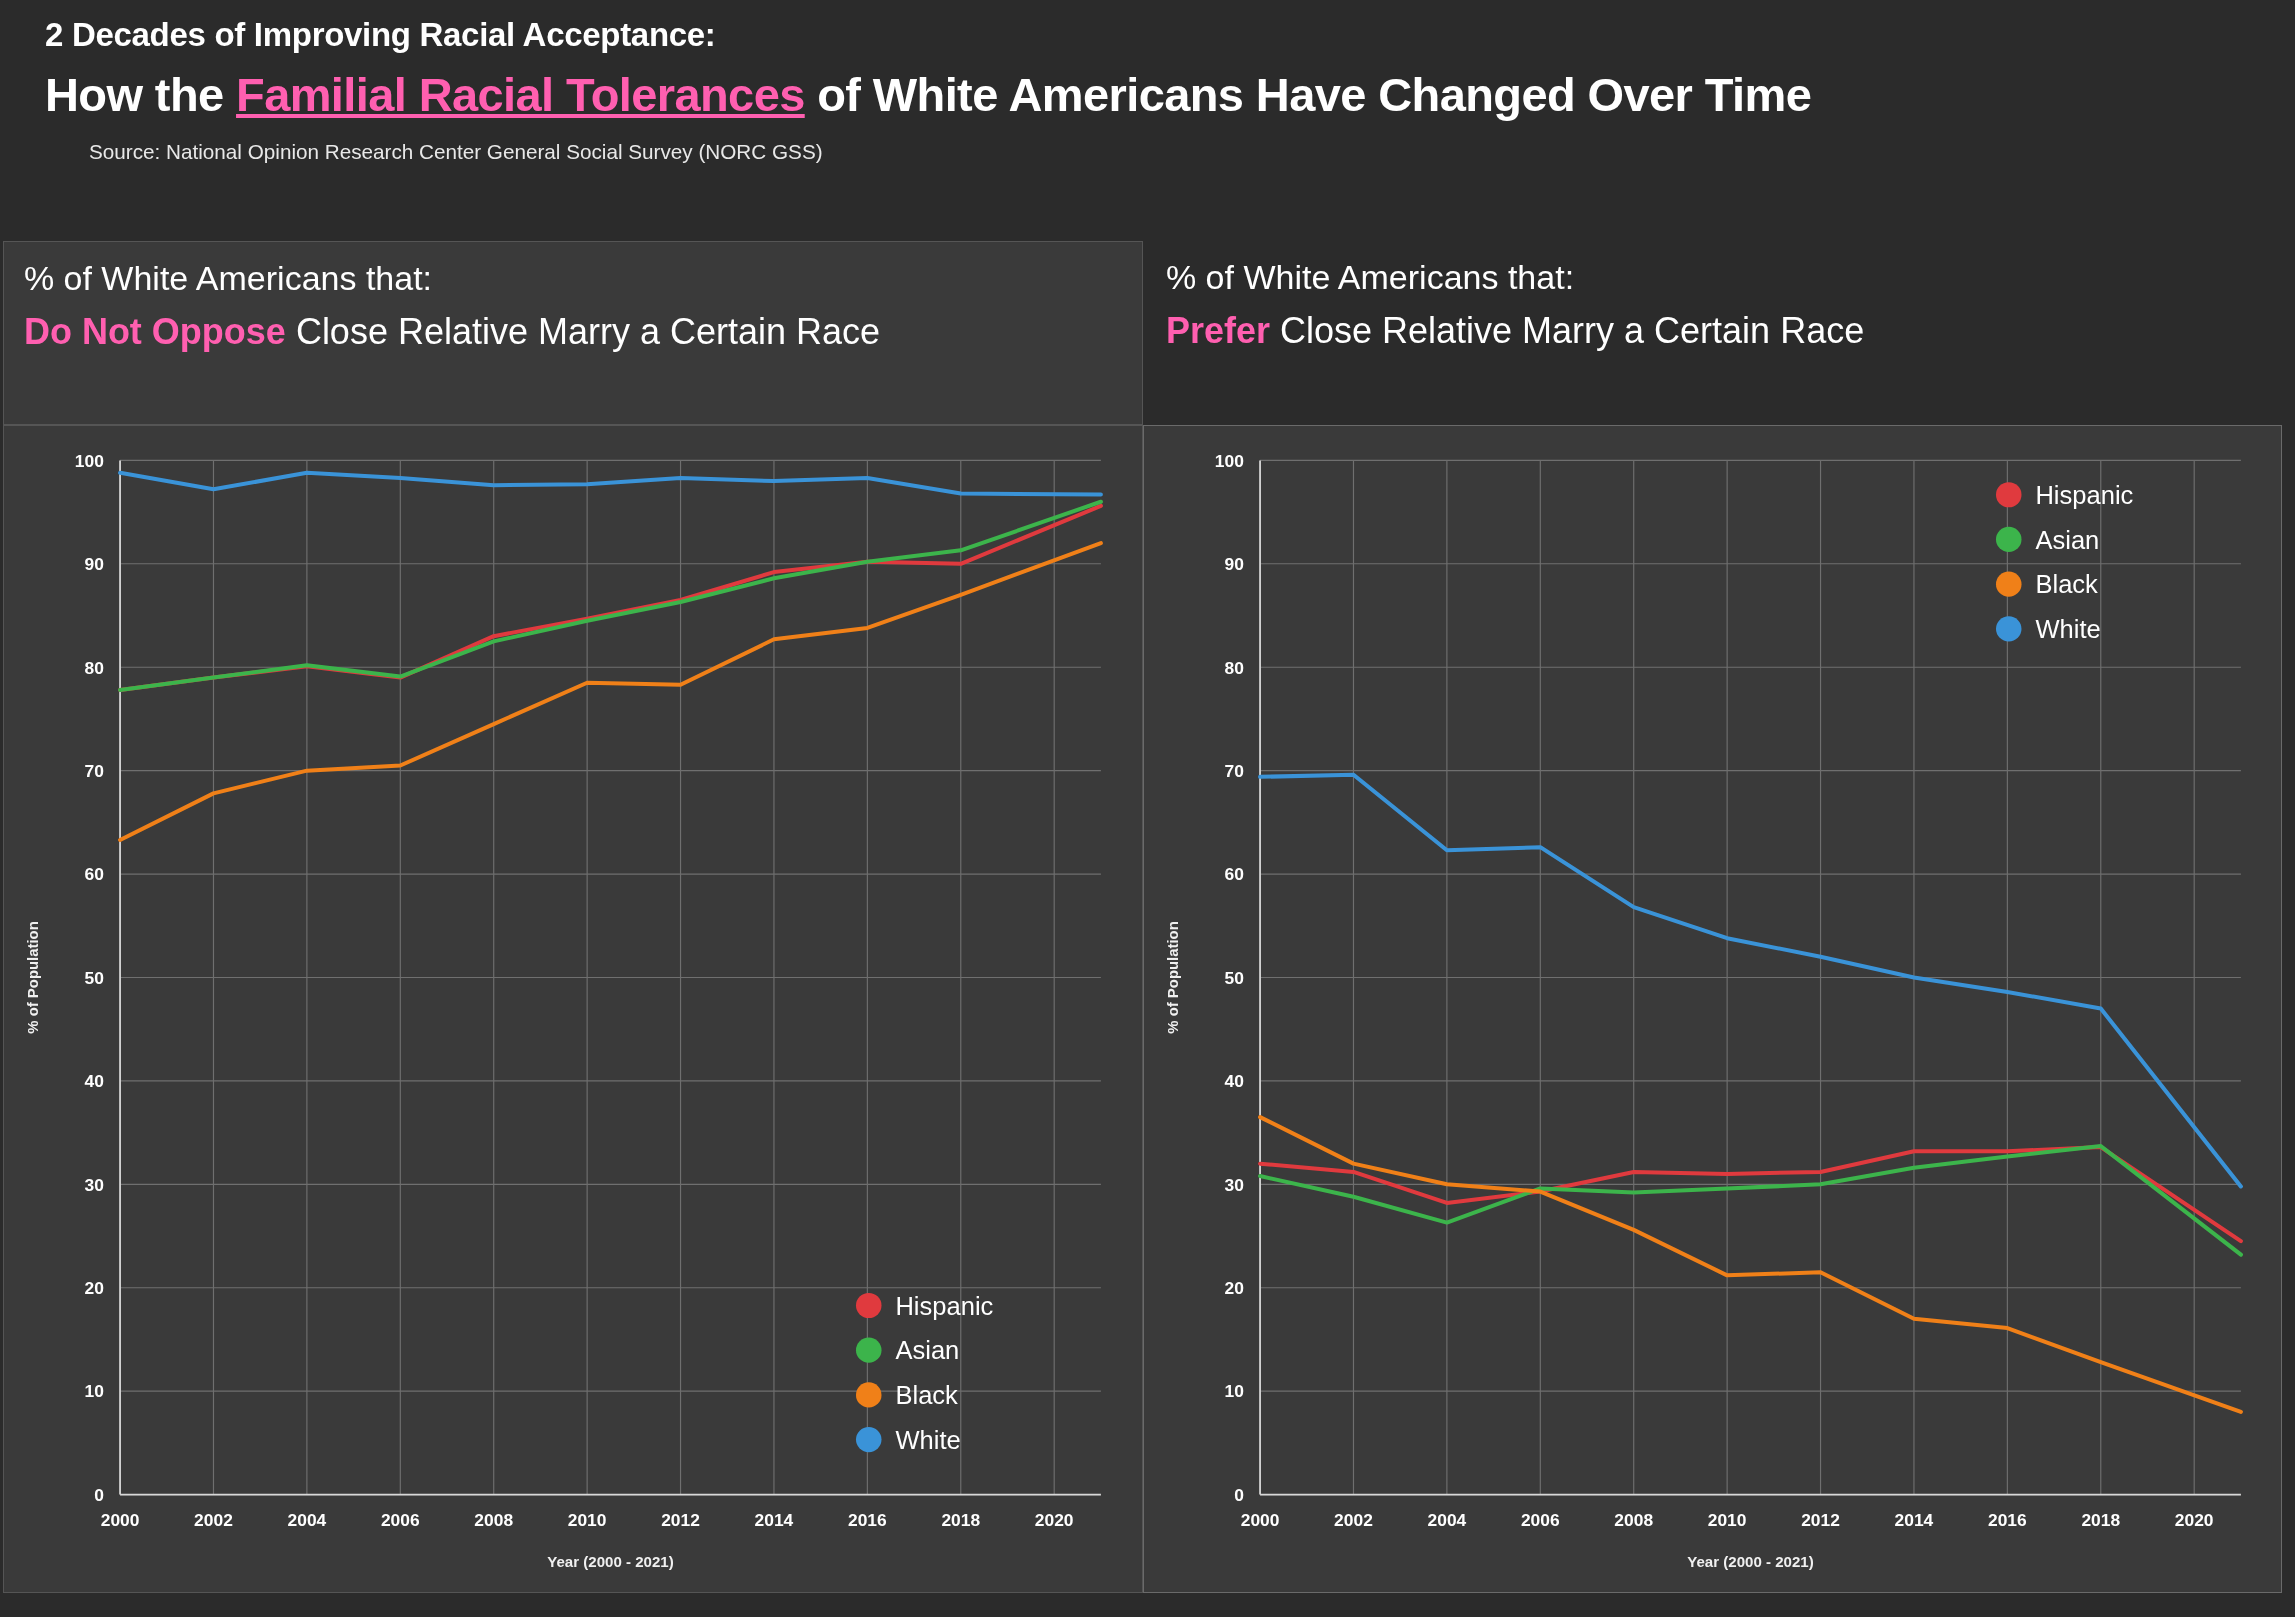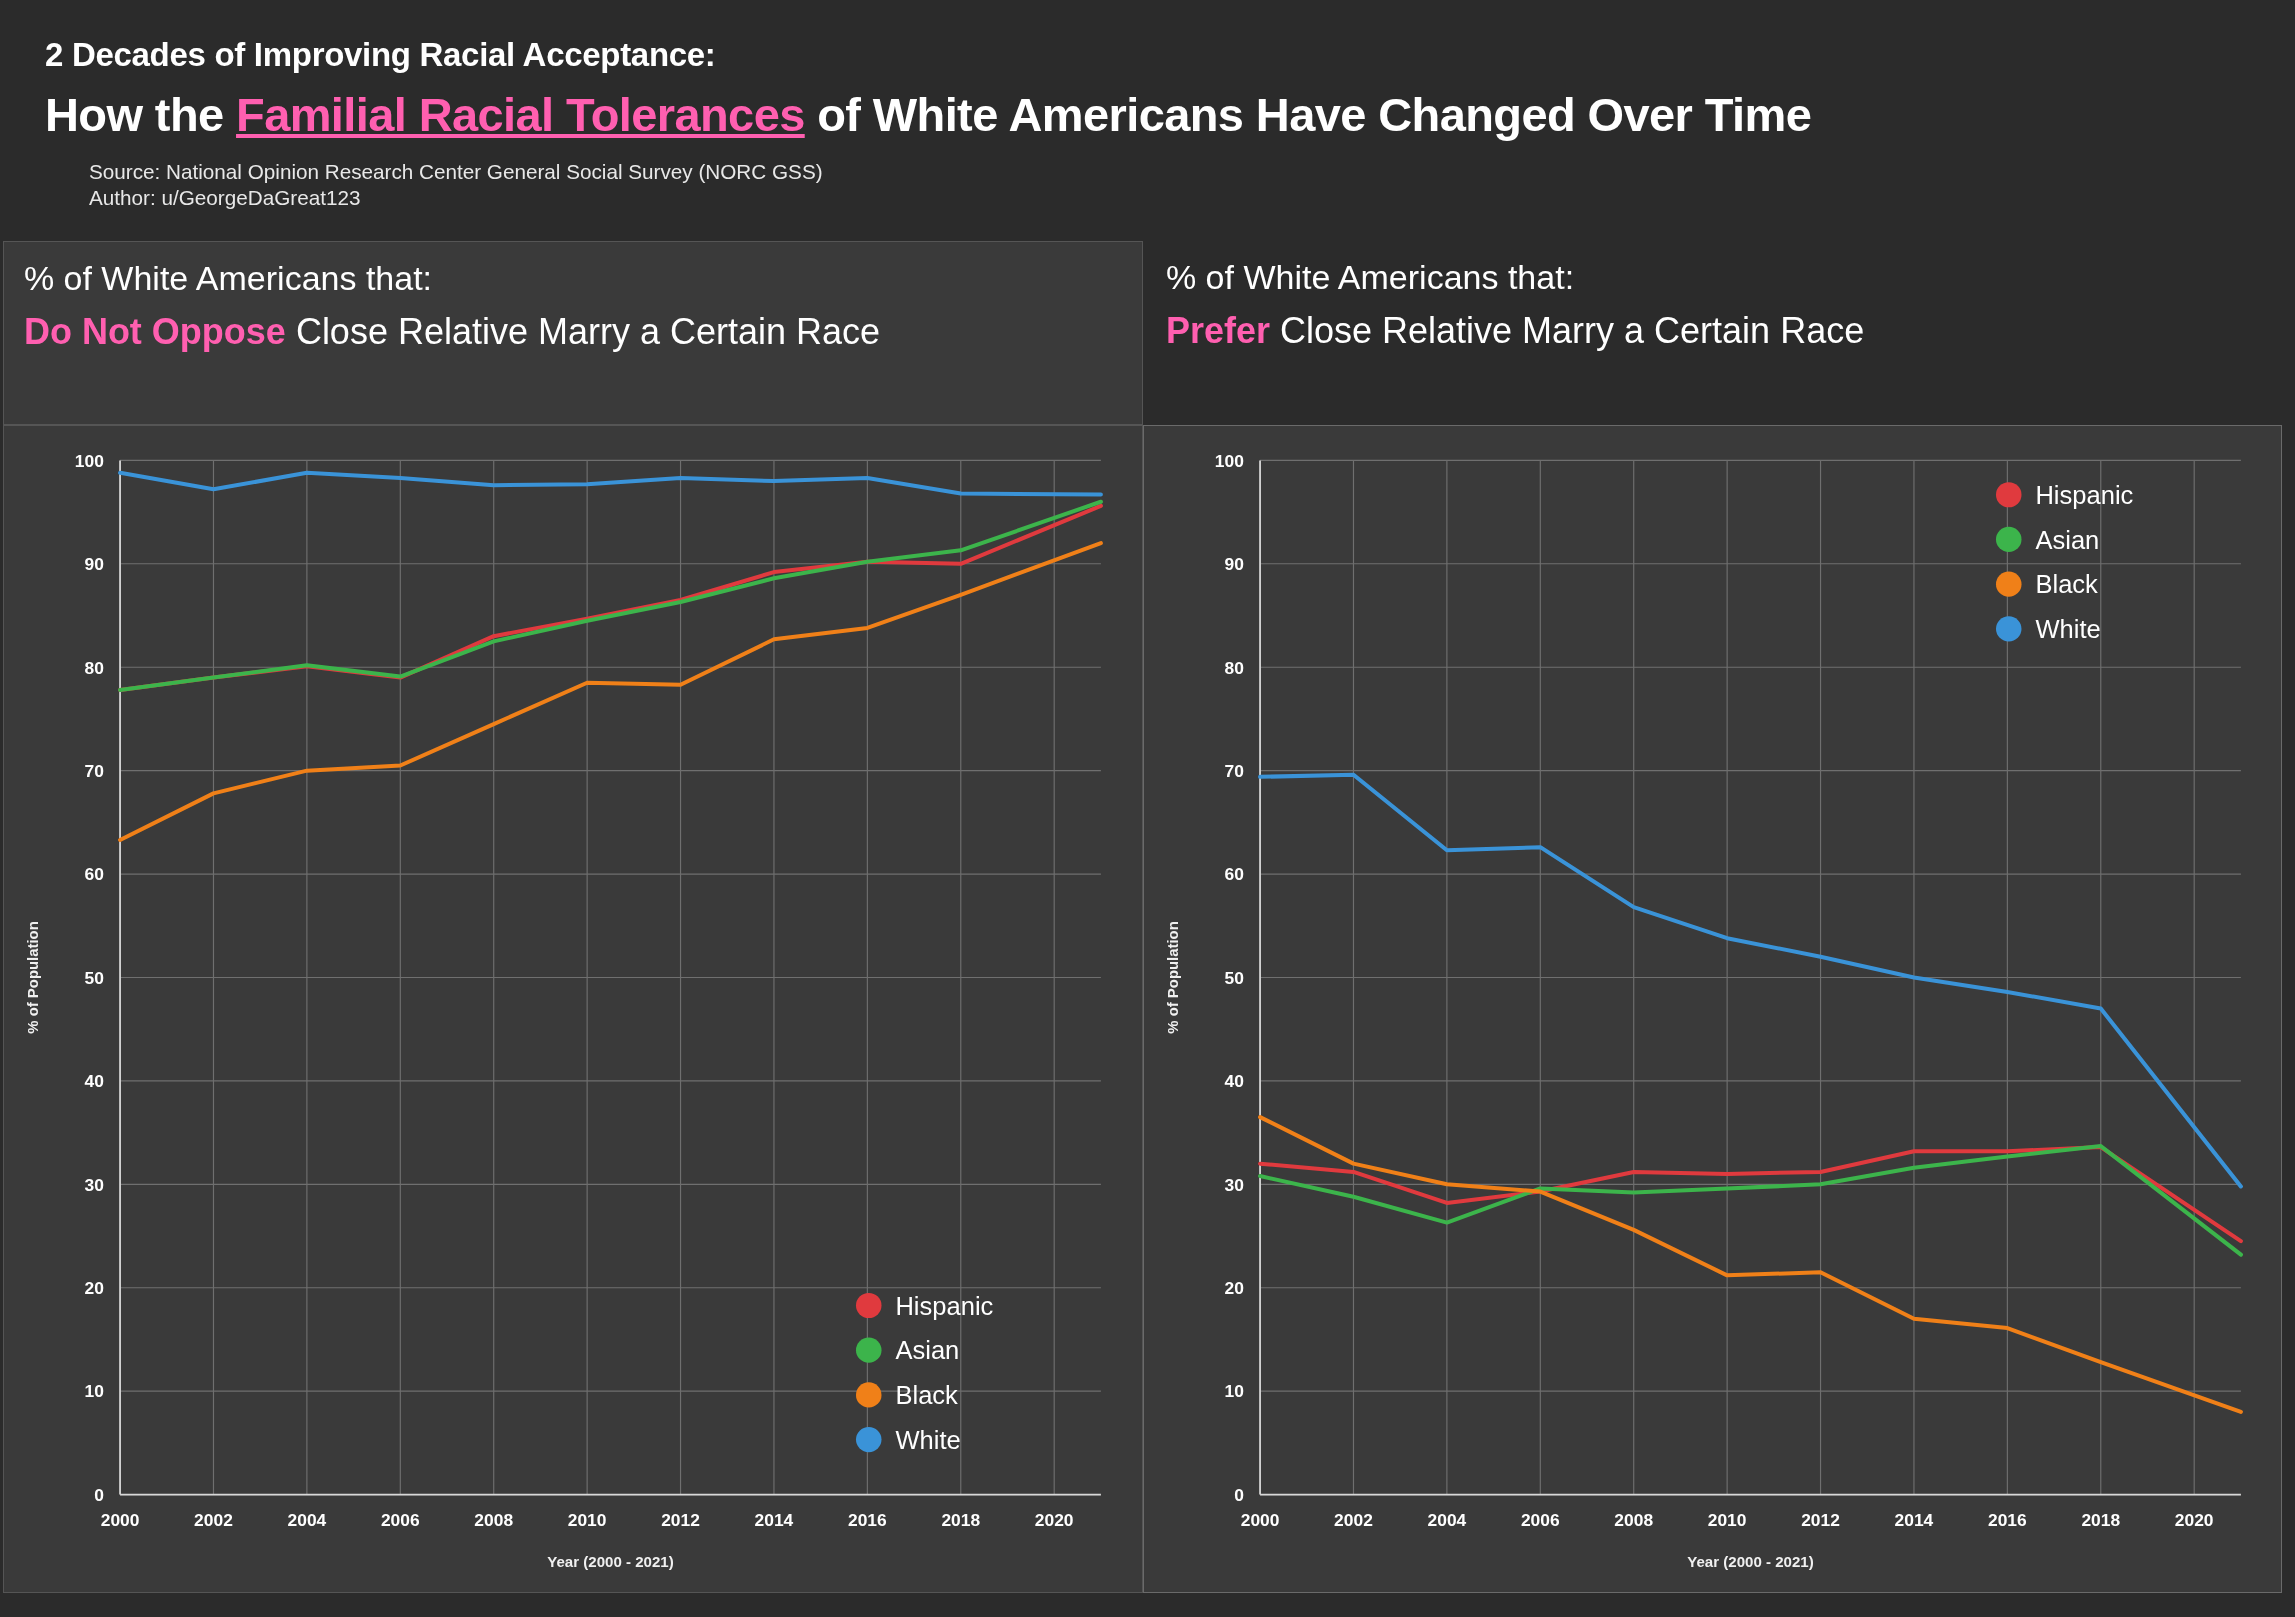--- a/index.html
+++ b/index.html
@@ -10,21 +10,21 @@
   }
   #page {
     width: 2295px; height: 1617px;
     background: #2b2b2b;
     position: relative;
     overflow: hidden;
   }
 
   
   .header {
-    padding: 36px 0 0 45px;
+    padding: 16px 0 0 45px;
     background: #2b2b2b;
     height: 241px;
   }
   .kicker {
     color: #ffffff;
     font-size: 33px;
     font-weight: bold;
     letter-spacing: -0.3px;
     margin-bottom: 12.6px;
   }
@@ -120,21 +120,20 @@
 </style>
 </head>
 <body>
 
 <div id="page">
 
   <div class="header">
     <div class="kicker">2 Decades of Improving Racial Acceptance:</div>
     <div class="headline"><span>How the </span><span class="pink">Familial Racial Tolerances</span><span> of White Americans Have Changed Over Time</span></div>
     <div class="submeta">Source: National Opinion Research Center General Social Survey (NORC GSS)</div>
-    <div class="submeta">Author: u/GeorgeDaGreat123</div>
   </div>
 
   <div class="panels">
 
     <div class="panel left">
       <div class="panel-title-box">
         <div class="panel-title-line1">% of White Americans that:</div>
         <div class="panel-title-line2"><span class="emph">Do Not Oppose</span><span> Close Relative Marry a Certain Race</span></div>
       </div>
       <div class="plot-box">

